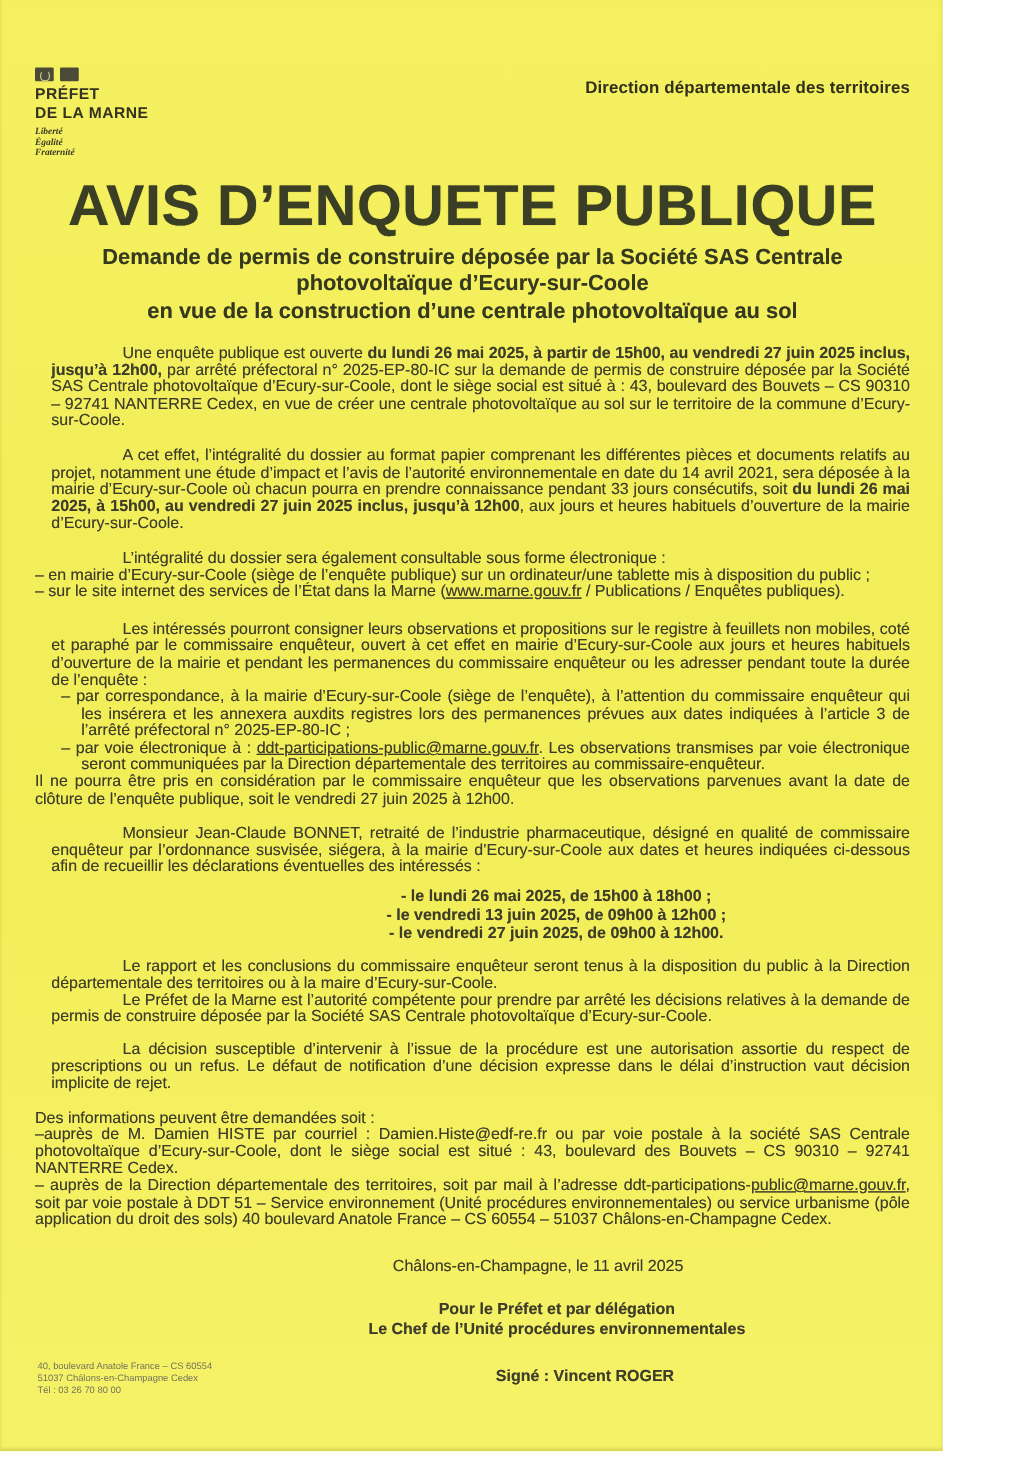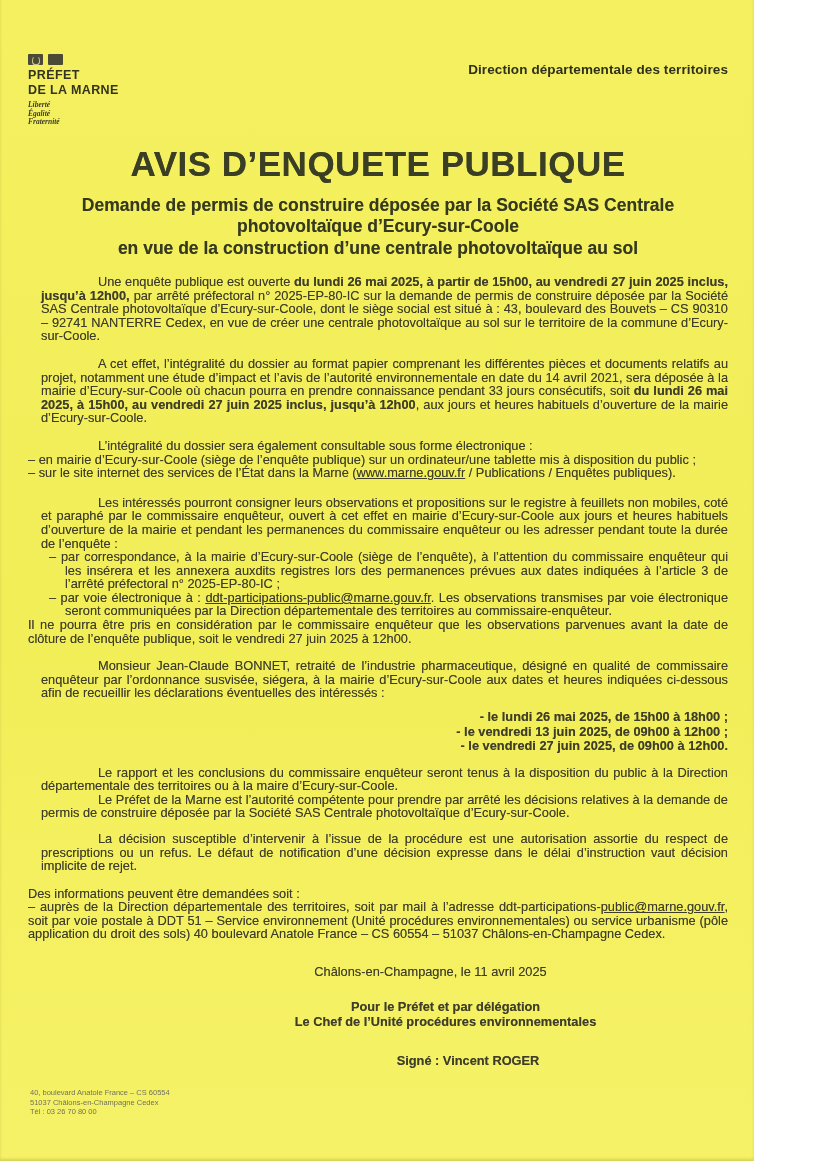--- a/index.html
+++ b/index.html
@@ -19,38 +19,38 @@
   .flag .block{width:15px;height:11px;background:#4a4a36;border-radius:1px;position:relative;overflow:hidden;}
   .flag .block.first::after{
     content:"";position:absolute;left:4px;top:2px;width:6px;height:7px;
     border:1.5px solid #c9c58a;border-radius:50% 50% 40% 40%;border-top-color:transparent;
   }
   .agency{font-weight:bold;font-size:12.5px;line-height:14.5px;letter-spacing:.4px;color:#33331f;}
   .motto{margin-top:4px;font-family:"Liberation Serif",serif;font-style:italic;font-weight:bold;
     font-size:7.5px;line-height:8.5px;color:#3c3c28;}
   .ddt{font-weight:bold;font-size:13.5px;color:#30301c;margin-top:8px;letter-spacing:.1px;}
   .title{
-    text-align:center;font-weight:bold;font-size:35px;letter-spacing:.5px;
+    text-align:center;font-weight:bold;font-size:46px;letter-spacing:.5px;
     color:#3a3e24;margin:16px 0 0 0;line-height:42px;
     text-shadow:0 0 .6px rgba(55,60,30,.7);
   }
   .subtitle{
     text-align:center;font-weight:bold;font-size:17.5px;line-height:21.5px;
     color:#353920;margin-top:10px;text-shadow:0 0 .4px rgba(55,60,30,.5);
   }
   .body{
     font-size:12.8px;line-height:13.6px;text-align:justify;color:#3e3d2a;
     text-shadow:0 0 .3px rgba(60,60,40,.55);
   }
   .para{text-indent:57px;margin-left:13px;}
   .hang{padding-left:37px;text-indent:-16px;}
   .b,.bold{font-weight:bold;}
   .u{text-decoration:underline;}
   .mt16{margin-top:16px;} .mt14{margin-top:14px;} .mt12{margin-top:12px;}
-  .dates{margin:10px 0 0 134px;font-weight:bold;text-align:right;line-height:14.5px;}
+  .dates{margin:10px 0 0 134px;font-weight:bold;text-align:center;line-height:14.5px;}
   .center-block{text-align:center;text-indent:0;}
   .place-date{margin:24px 0 0 105px;}
   .delegation{margin:20px 0 0 135px;font-weight:bold;line-height:15.5px;}
   .signed{margin:24px 0 0 180px;font-weight:bold;}
   .footer{
     position:absolute;left:30px;top:1088px;font-size:7.5px;line-height:9.5px;
     color:#72725c;text-shadow:none;
   }
 </style>
 </head>
@@ -107,20 +107,21 @@
           <div>- le vendredi 13 juin 2025, de 09h00 à 12h00 ;</div>
           <div>- le vendredi 27 juin 2025, de 09h00 à 12h00.</div>
         </div>
 
       <div class="para mt12">Le rapport et les conclusions du commissaire enquêteur seront tenus à la disposition du public à la Direction départementale des territoires ou à la maire d’Ecury-sur-Coole.</div>
       <div class="para">Le Préfet de la Marne est l’autorité compétente pour prendre par arrêté les décisions relatives à la demande de permis de construire déposée par la Société SAS Centrale photovoltaïque d’Ecury-sur-Coole.</div>
 
       <div class="para mt12">La décision susceptible d’intervenir à l’issue de la procédure est une autorisation assortie du respect de prescriptions ou un refus. Le défaut de notification d’une décision expresse dans le délai d’instruction vaut décision implicite de rejet.</div>
 
       <div class="mt14">Des informations peuvent être demandées soit :</div>
+      <div>–auprès de M. Damien HISTE par courriel :  Damien.Histe@edf-re.fr ou par voie postale à la société SAS Centrale photovoltaïque d’Ecury-sur-Coole, dont le siège social est situé : 43, boulevard des Bouvets – CS 90310 – 92741 NANTERRE Cedex.</div>
       <div><span>– auprès de la Direction départementale des territoires, soit par mail à l’adresse ddt-participations-</span><span class="u">public@marne.gouv.fr</span><span>, soit par voie postale à DDT 51 – Service environnement (Unité procédures environnementales) ou service urbanisme (pôle application du droit des sols) 40 boulevard Anatole France – CS 60554 – 51037 Châlons-en-Champagne Cedex.</span></div>
 
       <div class="center-block place-date">Châlons-en-Champagne, le 11 avril 2025</div>
 
       <div class="center-block delegation">
           <div>Pour le Préfet et par délégation</div>
           <div>Le Chef de l’Unité procédures environnementales</div>
         </div>
 
       <div class="center-block signed">Signé : Vincent ROGER</div>

